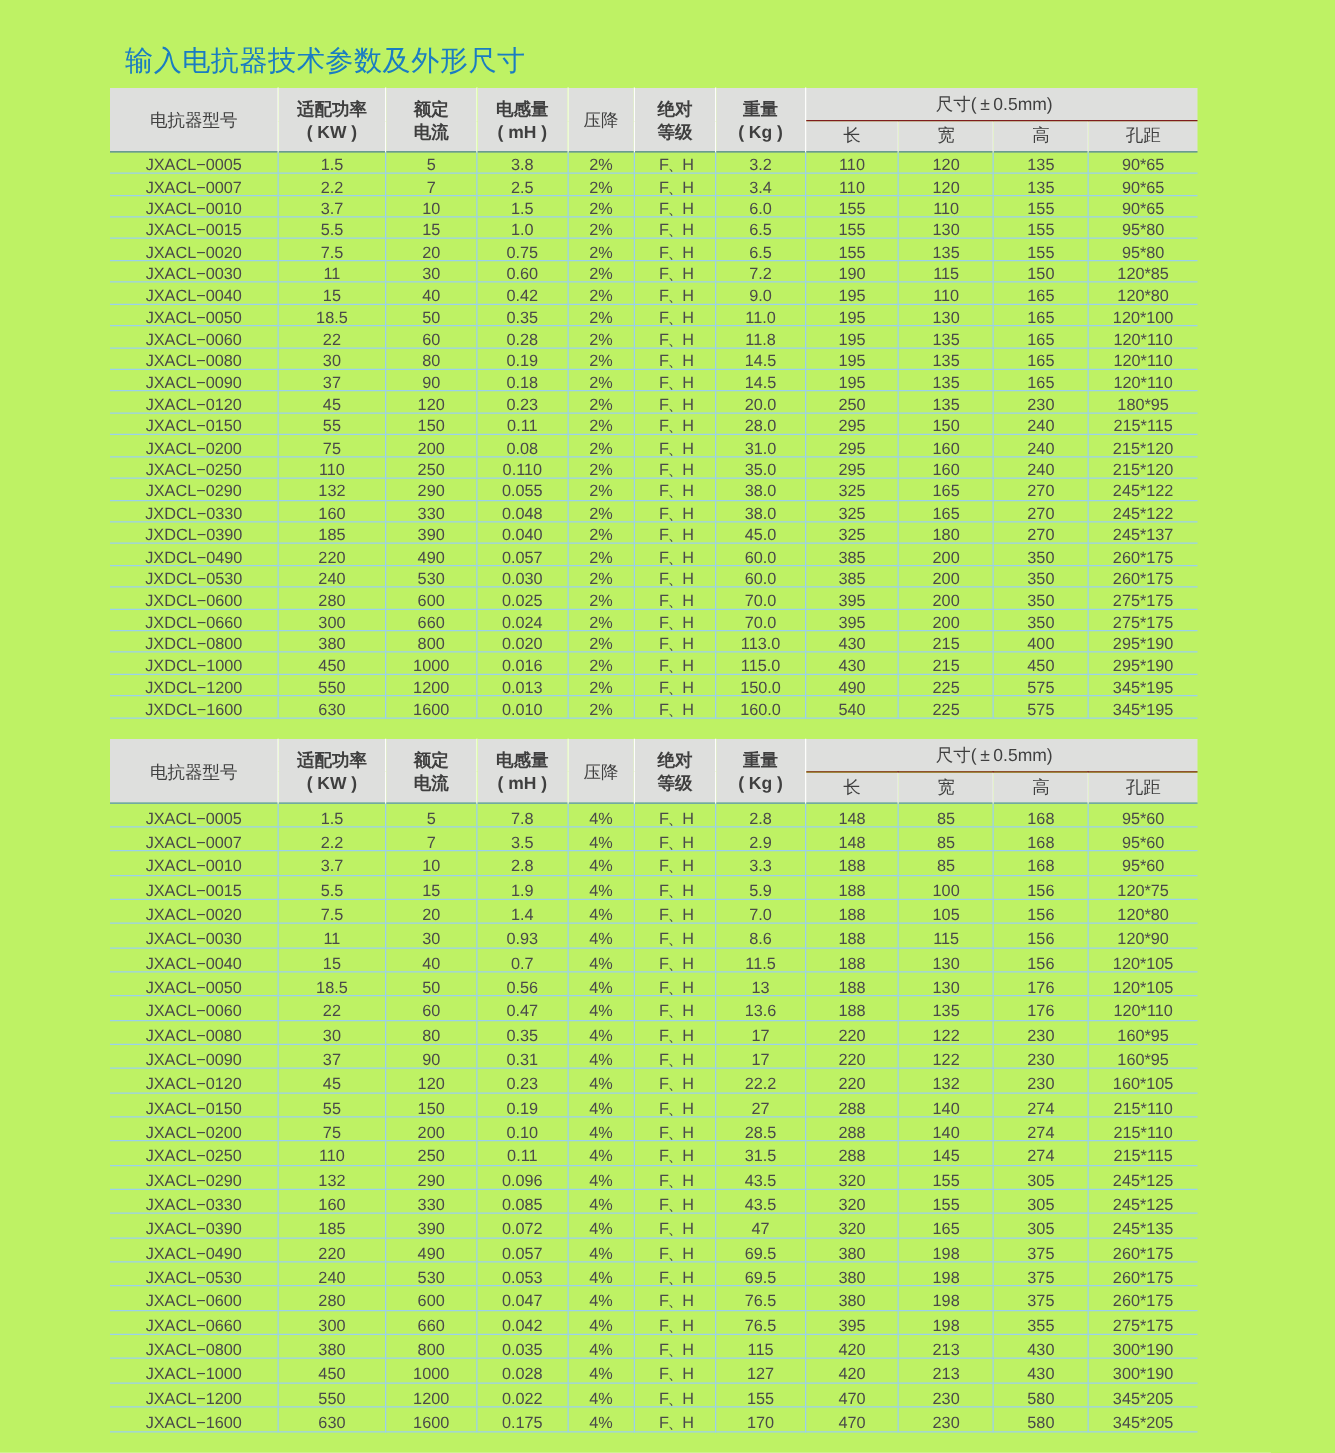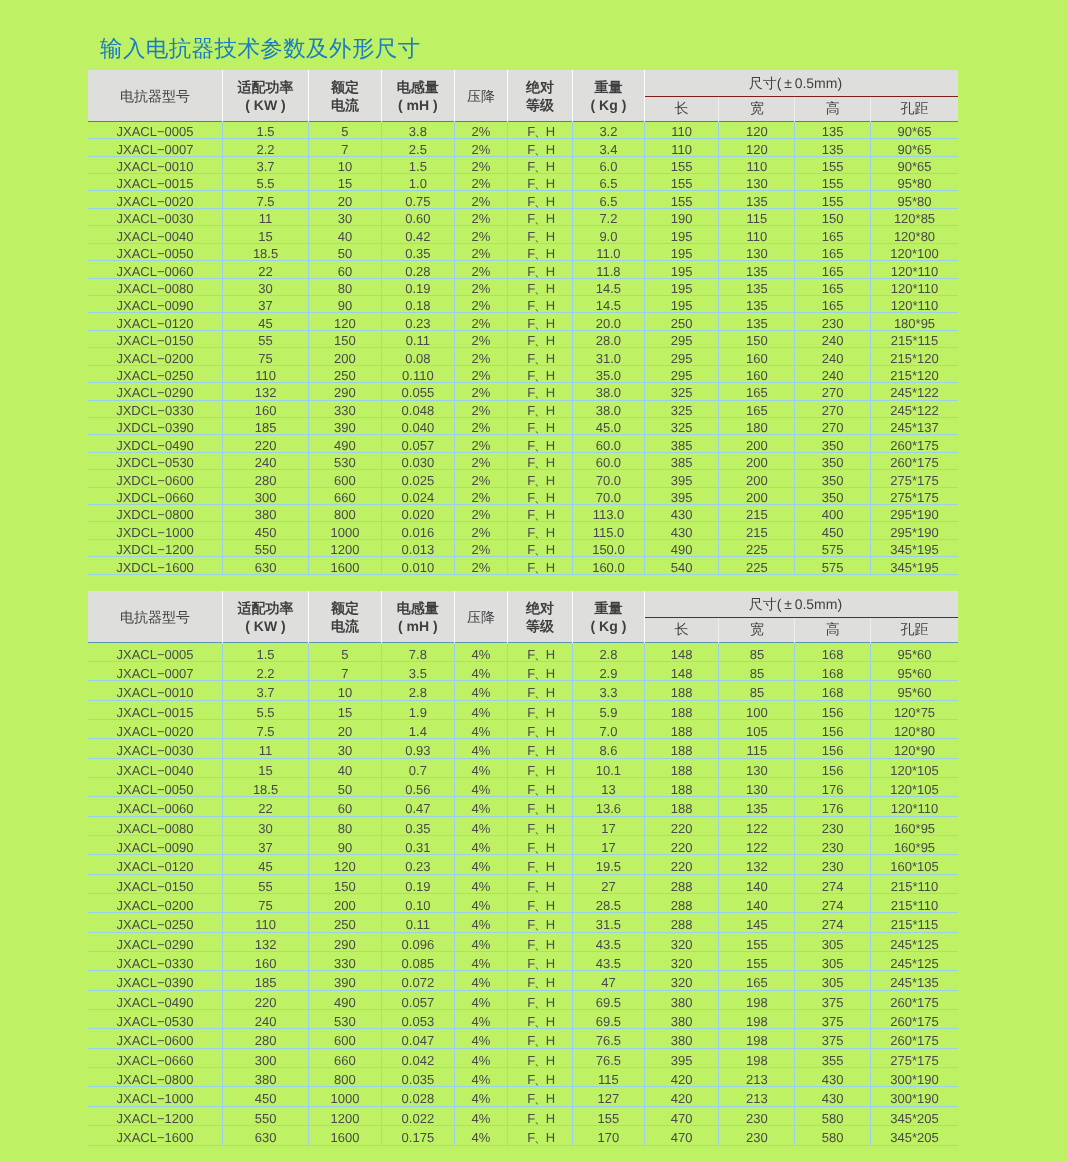--- a/index.html
+++ b/index.html
@@ -563,21 +563,21 @@
 <td data-name="cell-height">156</td>
 <td data-name="cell-hole">120*90</td>
 </tr>
 <tr class="data-row" data-name="table-row">
 <td data-name="cell-model">JXACL−0040</td>
 <td data-name="cell-power">15</td>
 <td data-name="cell-current">40</td>
 <td data-name="cell-inductance">0.7</td>
 <td data-name="cell-drop">4%</td>
 <td data-name="cell-insulation">F、H</td>
-<td data-name="cell-weight">10.1</td>
+<td data-name="cell-weight">11.5</td>
 <td data-name="cell-length">188</td>
 <td data-name="cell-width">130</td>
 <td data-name="cell-height">156</td>
 <td data-name="cell-hole">120*105</td>
 </tr>
 <tr class="data-row" data-name="table-row">
 <td data-name="cell-model">JXACL−0050</td>
 <td data-name="cell-power">18.5</td>
 <td data-name="cell-current">50</td>
 <td data-name="cell-inductance">0.56</td>
@@ -628,21 +628,21 @@
 <td data-name="cell-height">230</td>
 <td data-name="cell-hole">160*95</td>
 </tr>
 <tr class="data-row" data-name="table-row">
 <td data-name="cell-model">JXACL−0120</td>
 <td data-name="cell-power">45</td>
 <td data-name="cell-current">120</td>
 <td data-name="cell-inductance">0.23</td>
 <td data-name="cell-drop">4%</td>
 <td data-name="cell-insulation">F、H</td>
-<td data-name="cell-weight">19.5</td>
+<td data-name="cell-weight">22.2</td>
 <td data-name="cell-length">220</td>
 <td data-name="cell-width">132</td>
 <td data-name="cell-height">230</td>
 <td data-name="cell-hole">160*105</td>
 </tr>
 <tr class="data-row" data-name="table-row">
 <td data-name="cell-model">JXACL−0150</td>
 <td data-name="cell-power">55</td>
 <td data-name="cell-current">150</td>
 <td data-name="cell-inductance">0.19</td>

